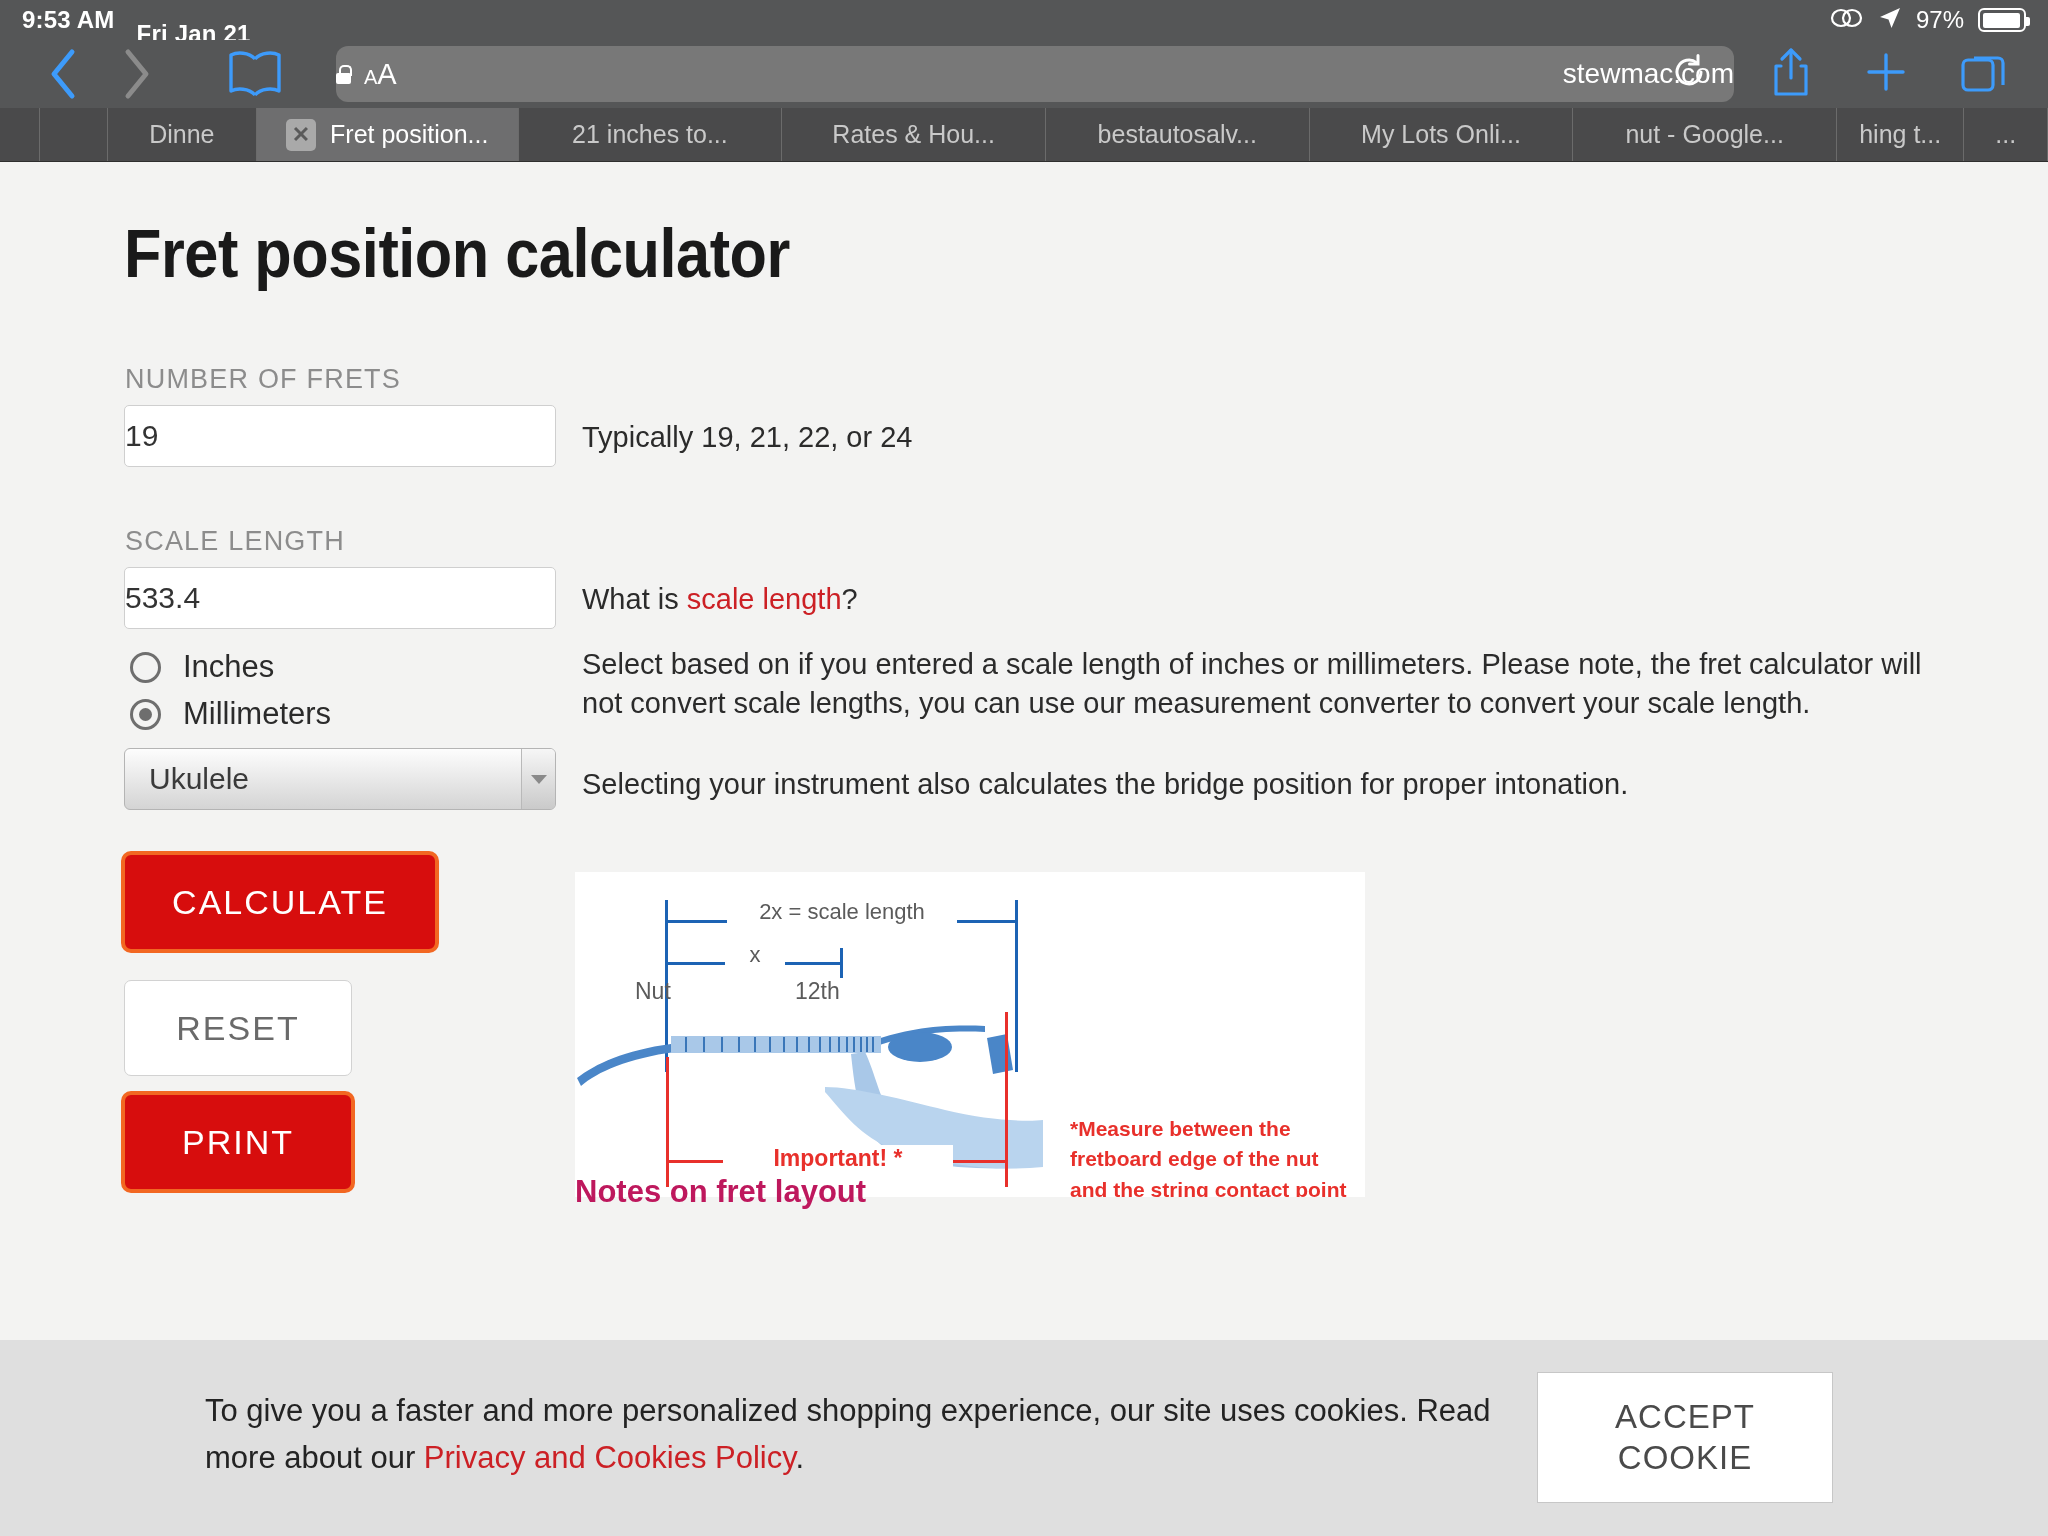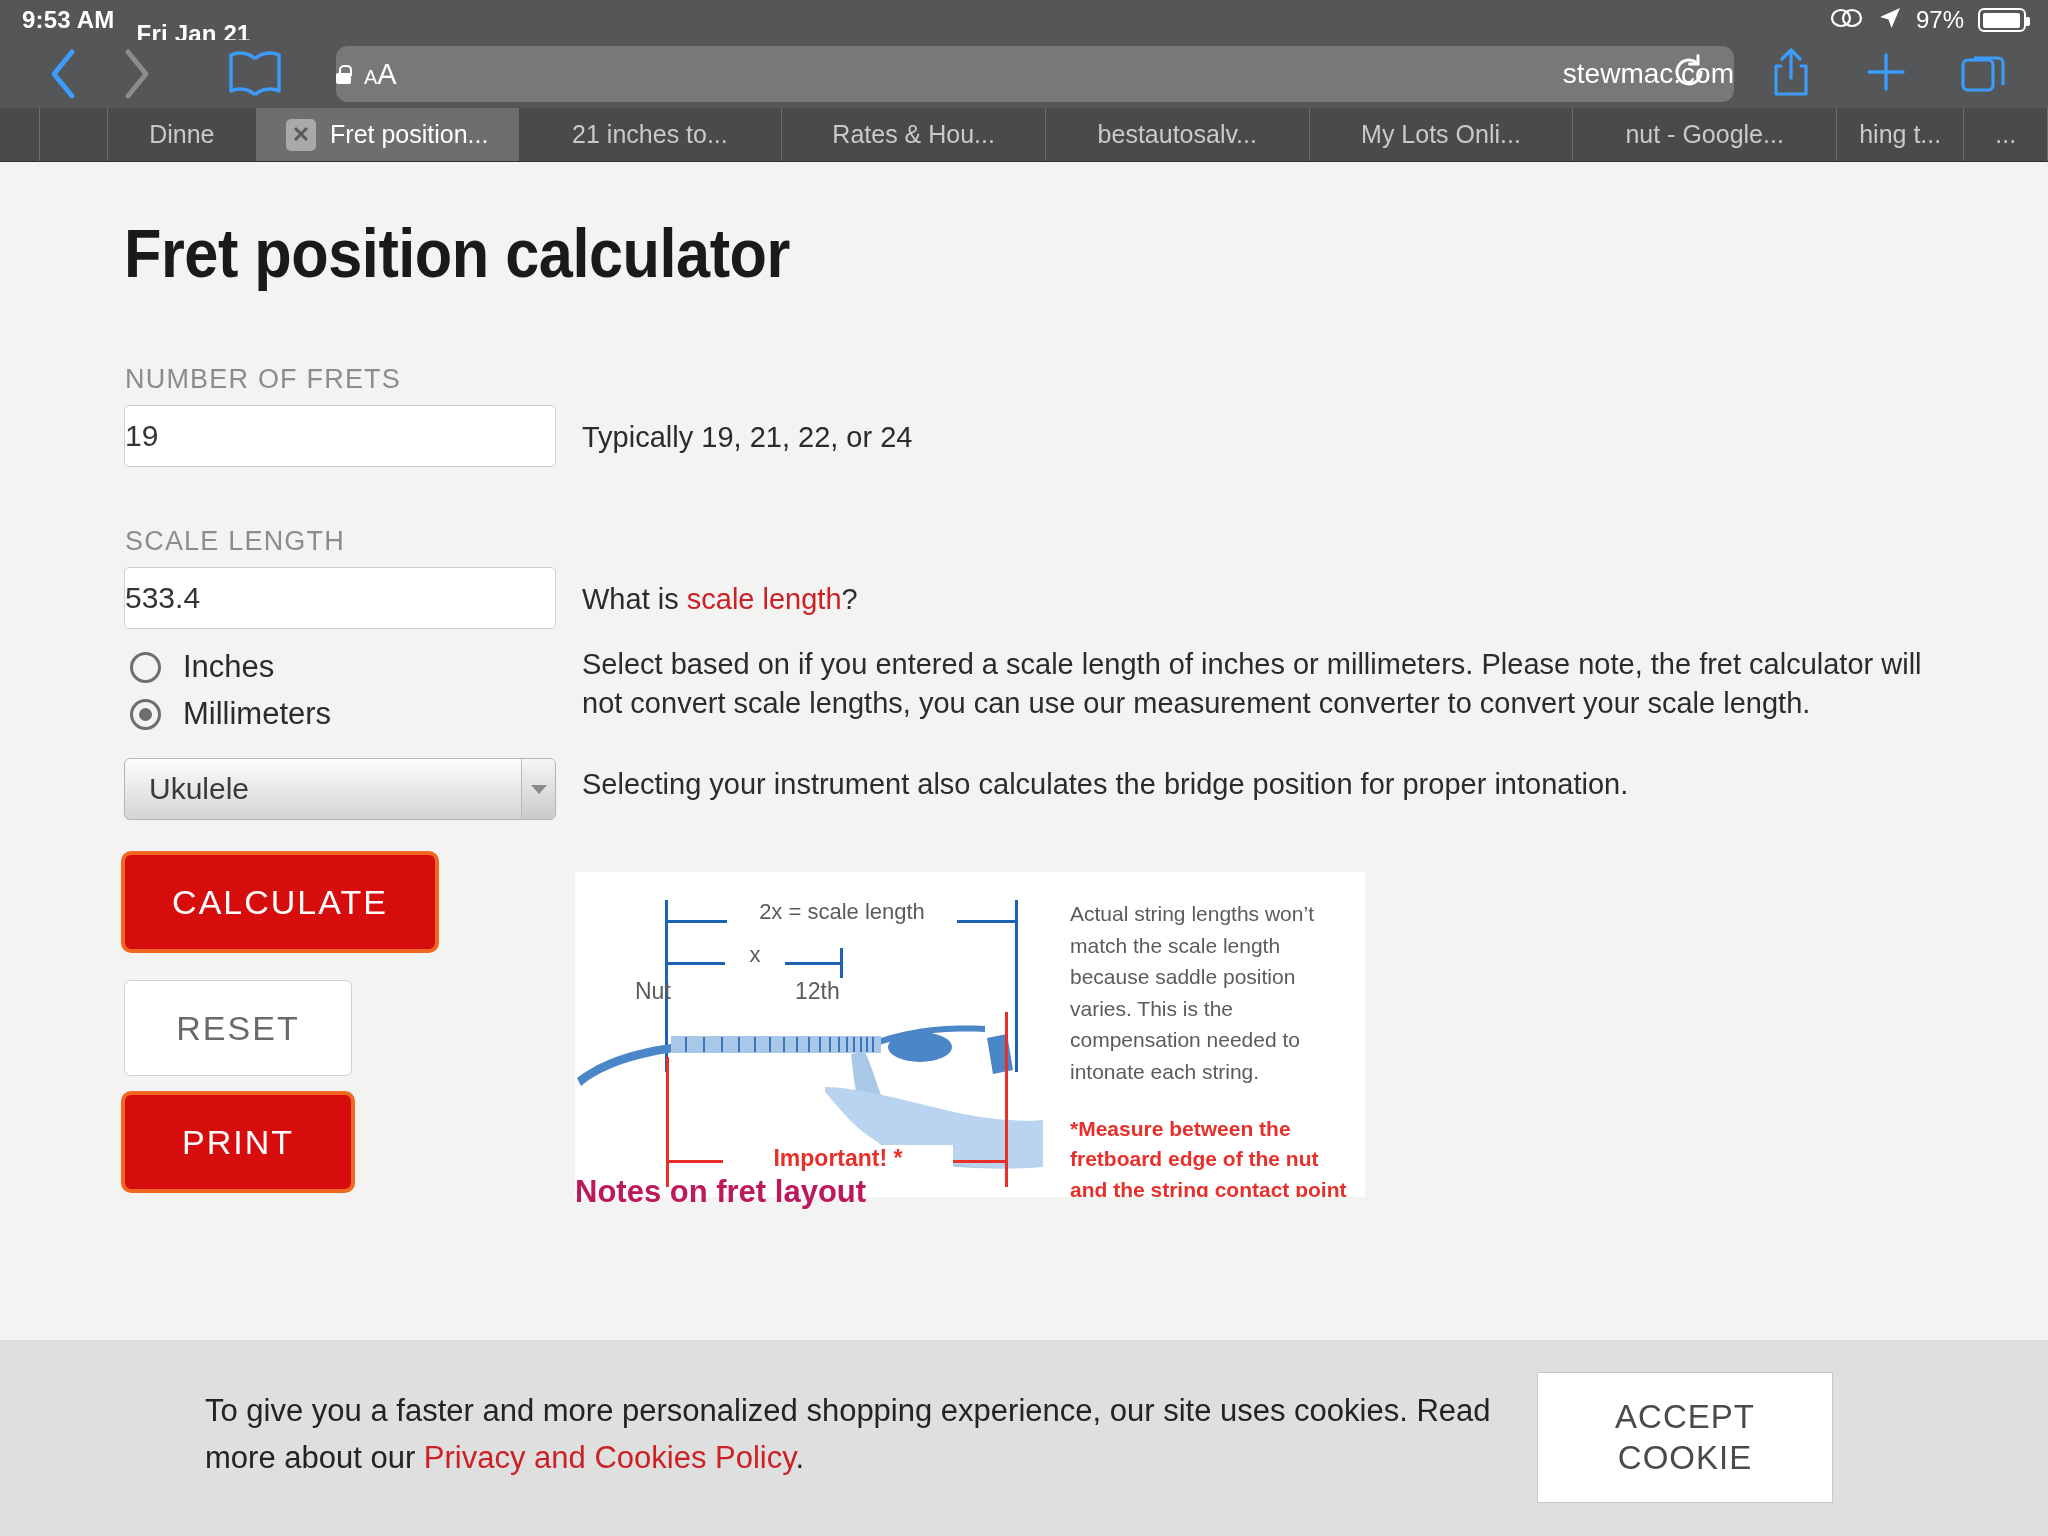--- a/index.html
+++ b/index.html
@@ -128,21 +128,21 @@
   .radio.checked::after {
     content: ""; width: 13px; height: 13px; border-radius: 50%; background: #6e6e6e;
   }
   .radio-label { font-size: 31px; color: #2b2b2b; }
 
   .select {
     position: absolute; left: 124px; top: 586px; width: 432px; height: 62px;
     background: linear-gradient(#fdfdfd, #d4d4d4);
     border: 1.5px solid #b4b4b4; border-radius: 6px;
     display: flex; align-items: center; padding-left: 24px;
-    font-size: 30px; color: #3a3a3a; margin-top: 10px;
+    font-size: 30px; color: #3a3a3a;
   }
   .select .arrowbox {
     position: absolute; right: 0; top: 0; bottom: 0; width: 34px;
     background: linear-gradient(#f6f6f6, #cacaca);
     border-left: 1px solid #b9b9b9; border-radius: 0 5px 5px 0;
     display: flex; align-items: center; justify-content: center;
   }
   .caret {
     width: 0; height: 0; border-left: 8px solid transparent;
     border-right: 8px solid transparent; border-top: 9px solid #8a8a8a;
@@ -391,21 +391,20 @@
         <ellipse cx="345" cy="55" rx="32" ry="15" fill="#4a86c8"></ellipse>
         <path d="M412 46 L432 42 L438 78 L418 82 Z" fill="#4a86c8"></path>
         <path d="M250 95 C280 95, 330 108, 370 118 C410 128, 450 130, 468 128 L468 175 C420 180, 360 172, 320 158 C285 145, 268 120, 250 100 Z" fill="#b9d4ee"></path>
       </svg>
 
       <div class="rline" style="left:91px; top:185px; width:3px; height:130px;"></div>
       <div class="rline" style="left:430px; top:140px; width:3px; height:175px;"></div>
       <div class="rline" style="left:91px; top:288px; width:342px; height:3px;"></div>
       <div class="dg-txt dg-red" style="left:148px; top:273px; width:230px; text-align:center; font-size:23px; background:#fff; padding:0 8px; font-weight:600;">Important! *</div>
 
-      <div class="dg-txt dg-grey" style="left:495px; top:26px; width:290px; font-size:21px; line-height:1.5;">Actual string lengths won’t match the scale length because saddle position varies. This is the compensation needed to intonate each string.</div>
       <div class="dg-txt dg-red" style="left:495px; top:242px; width:290px; font-size:21px; line-height:1.45; font-weight:600;">*Measure between the fretboard edge of the nut  and the string contact point on the saddle.</div>
     </div>
 
     <div class="notes-title">Notes on fret layout</div>
   </div>
 
   <div class="cookiebar">
     <div class="cookietext">
       <span>To give you a faster and more personalized shopping experience, our site uses cookies. Read more about our </span><span class="redlink">Privacy and Cookies Policy</span><span>.</span>
     </div>

